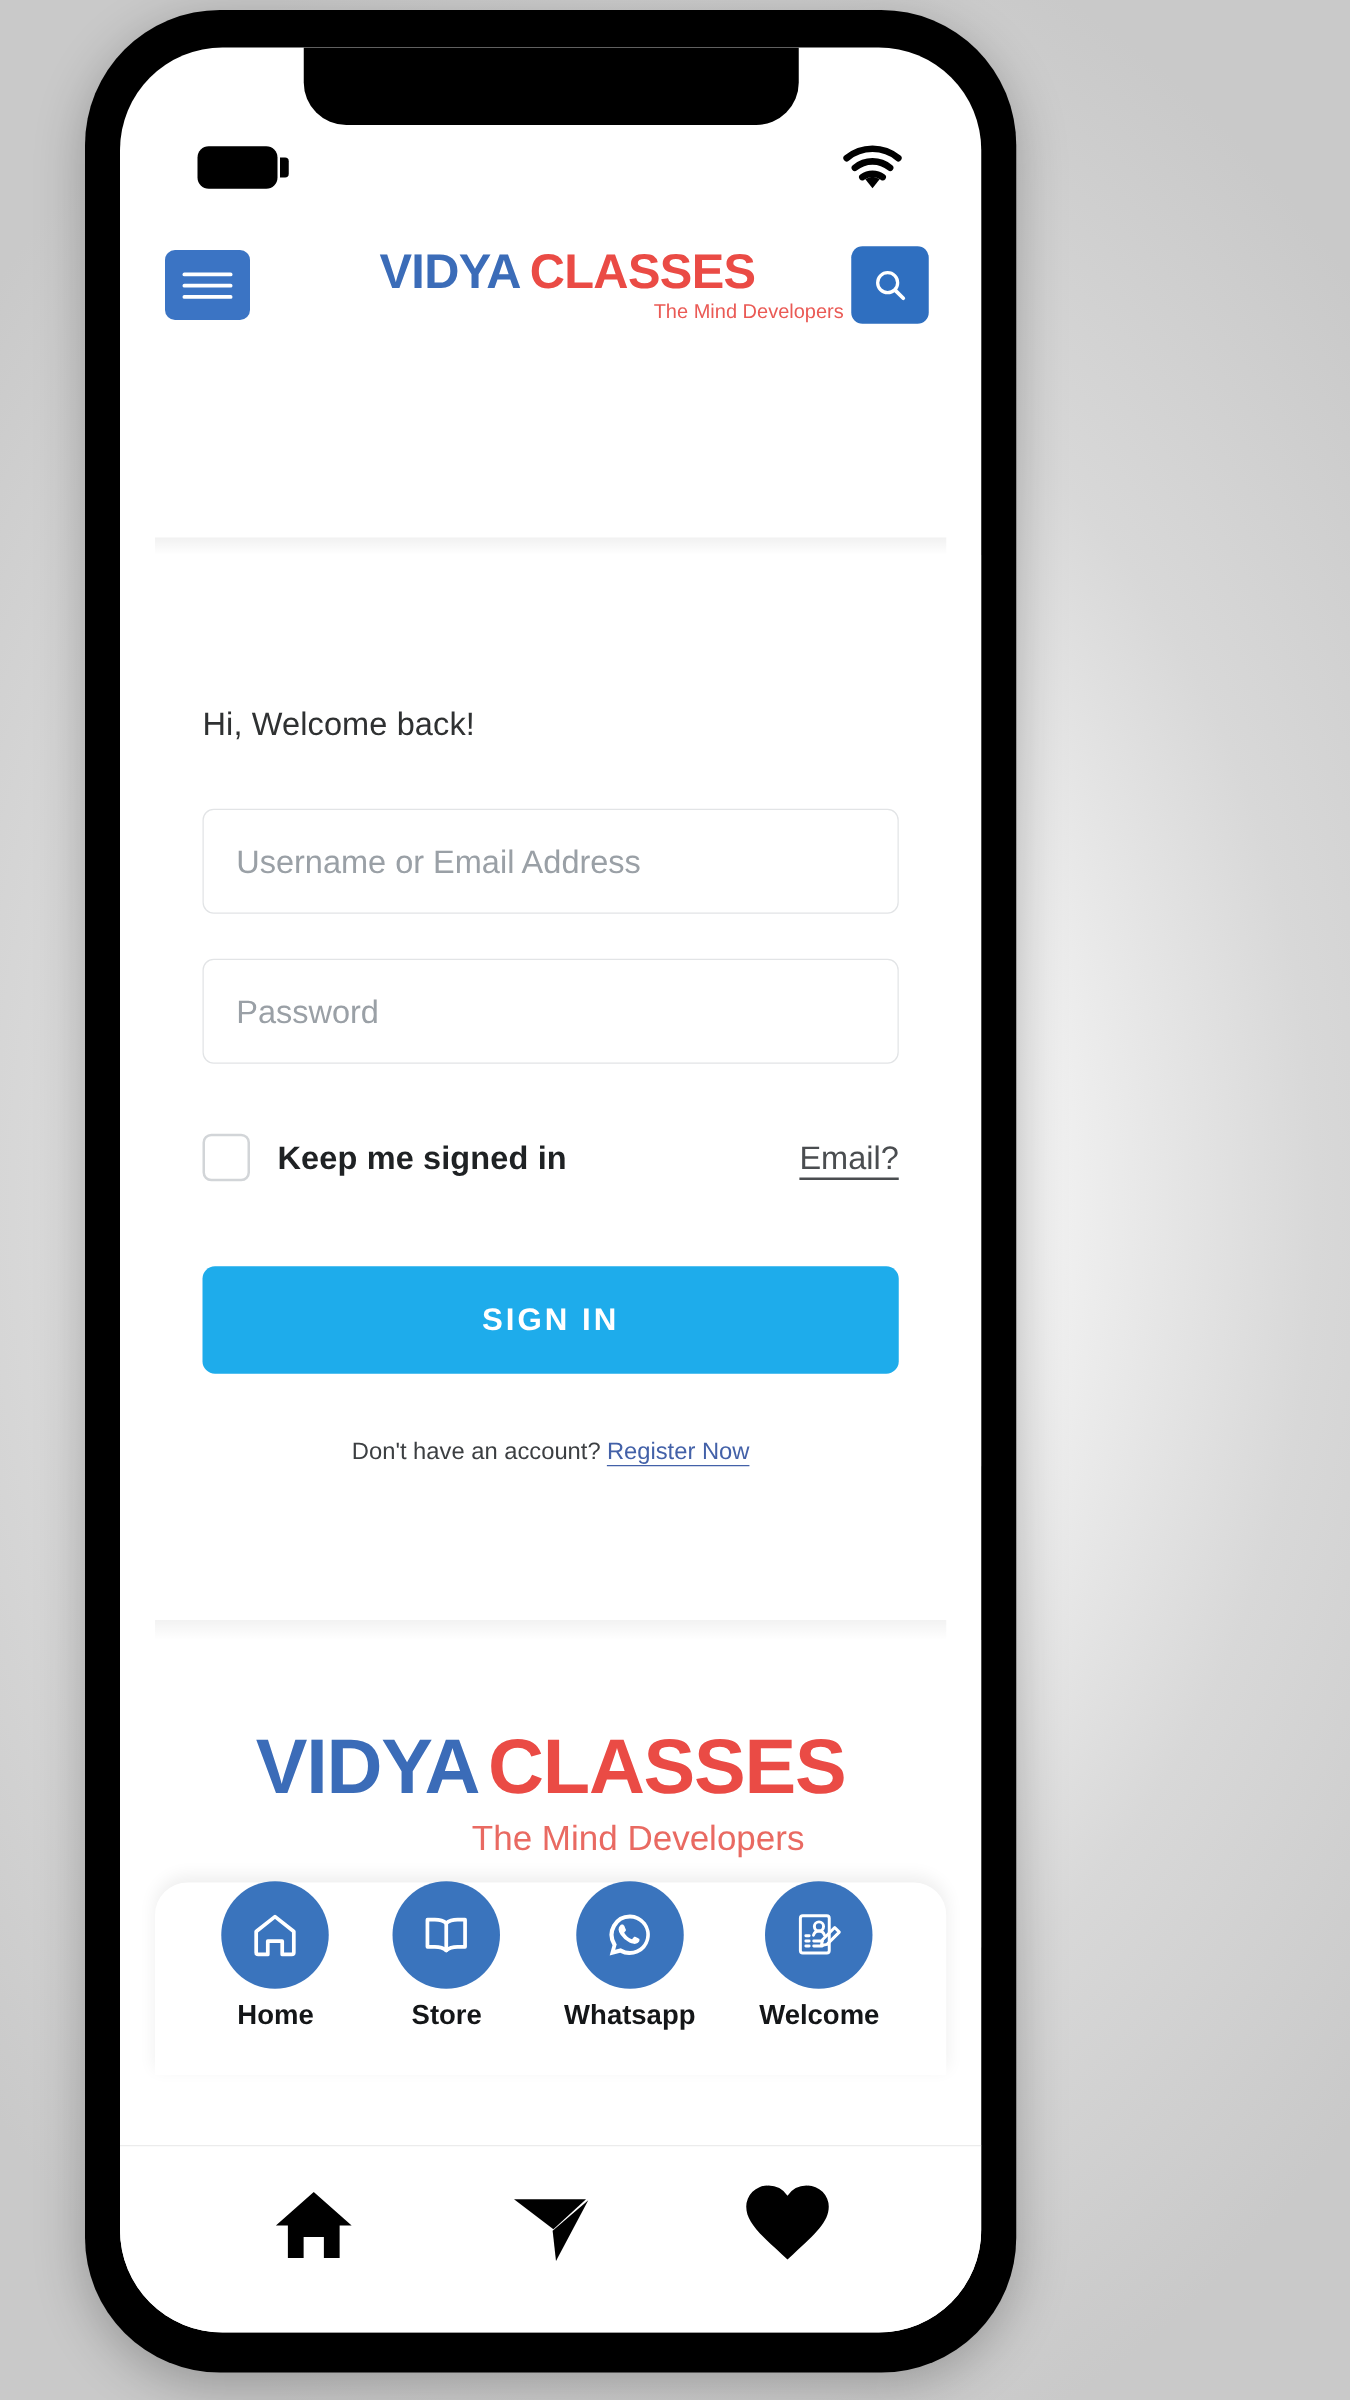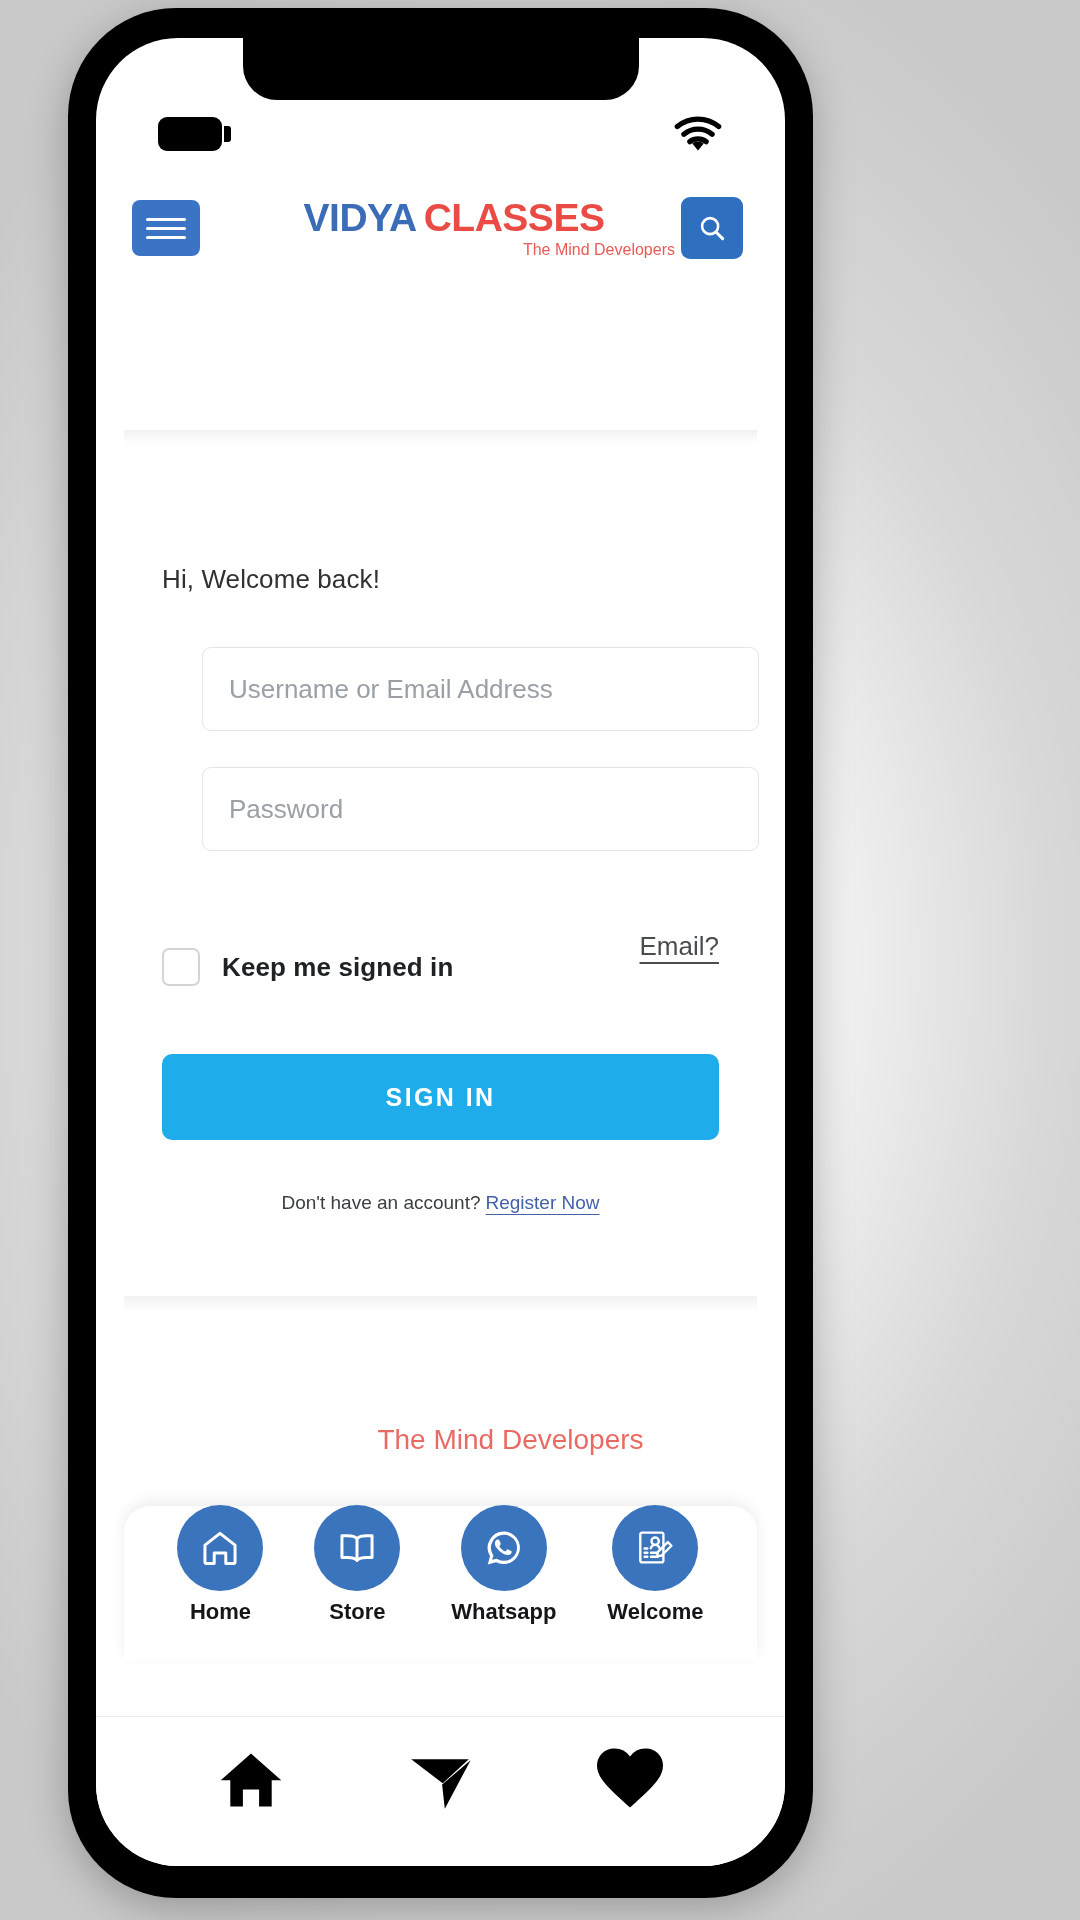--- a/index.html
+++ b/index.html
@@ -147,37 +147,35 @@
     height: 84px;
     border: 1px solid #e2e4e6;
     border-radius: 9px;
     padding: 0 26px;
     font-size: 26px;
     color: #3a3d40;
     font-family: "Liberation Sans", sans-serif;
     outline: none;
     background: #ffffff;
     display: block;
-    margin-left: 40px;
   }
   .field::placeholder { color: #9aa0a6; }
   .field + .field { margin-top: 36px; }
 
   .options-row {
     display: flex;
     align-items: center;
     justify-content: space-between;
     margin-top: 56px;
   }
   .keep-signed {
     display: flex;
     align-items: center;
     gap: 22px;
     cursor: pointer;
-    margin-top: 41px;
   }
   .checkbox-box {
     width: 38px; height: 38px;
     border: 2px solid #d2d5d8;
     border-radius: 7px;
     background: #ffffff;
     flex-shrink: 0;
   }
   .keep-label {
     font-size: 26px;
@@ -375,20 +373,23 @@
       <button class="signin-btn">SIGN IN</button>
 
       <div class="register-row">
         <span>Don't have an account?</span><span class="register-link">Register Now</span>
       </div>
     </div>
 
     <div class="footer-shadow"></div>
 
     <div class="footer-logo-wrap">
+      <div class="footer-logo-main">
+        <span class="logo-vidya">VIDYA</span><span class="logo-classes">CLASSES</span>
+      </div>
       <div class="footer-logo-tag">The Mind Developers</div>
     </div>
 
     <div class="bottom-nav">
 
       <div class="nav-item">
         <div class="nav-circle">
           <svg viewBox="0 0 24 24" fill="none" stroke="#fff" stroke-width="1.7" stroke-linecap="round" stroke-linejoin="round">
             <path d="M3.4 10.4L12 3.6l8.6 6.8V20a.9.9 0 0 1-.9.9h-4.4v-6.1H8.7v6.1H4.3a.9.9 0 0 1-.9-.9z"></path>
           </svg>

